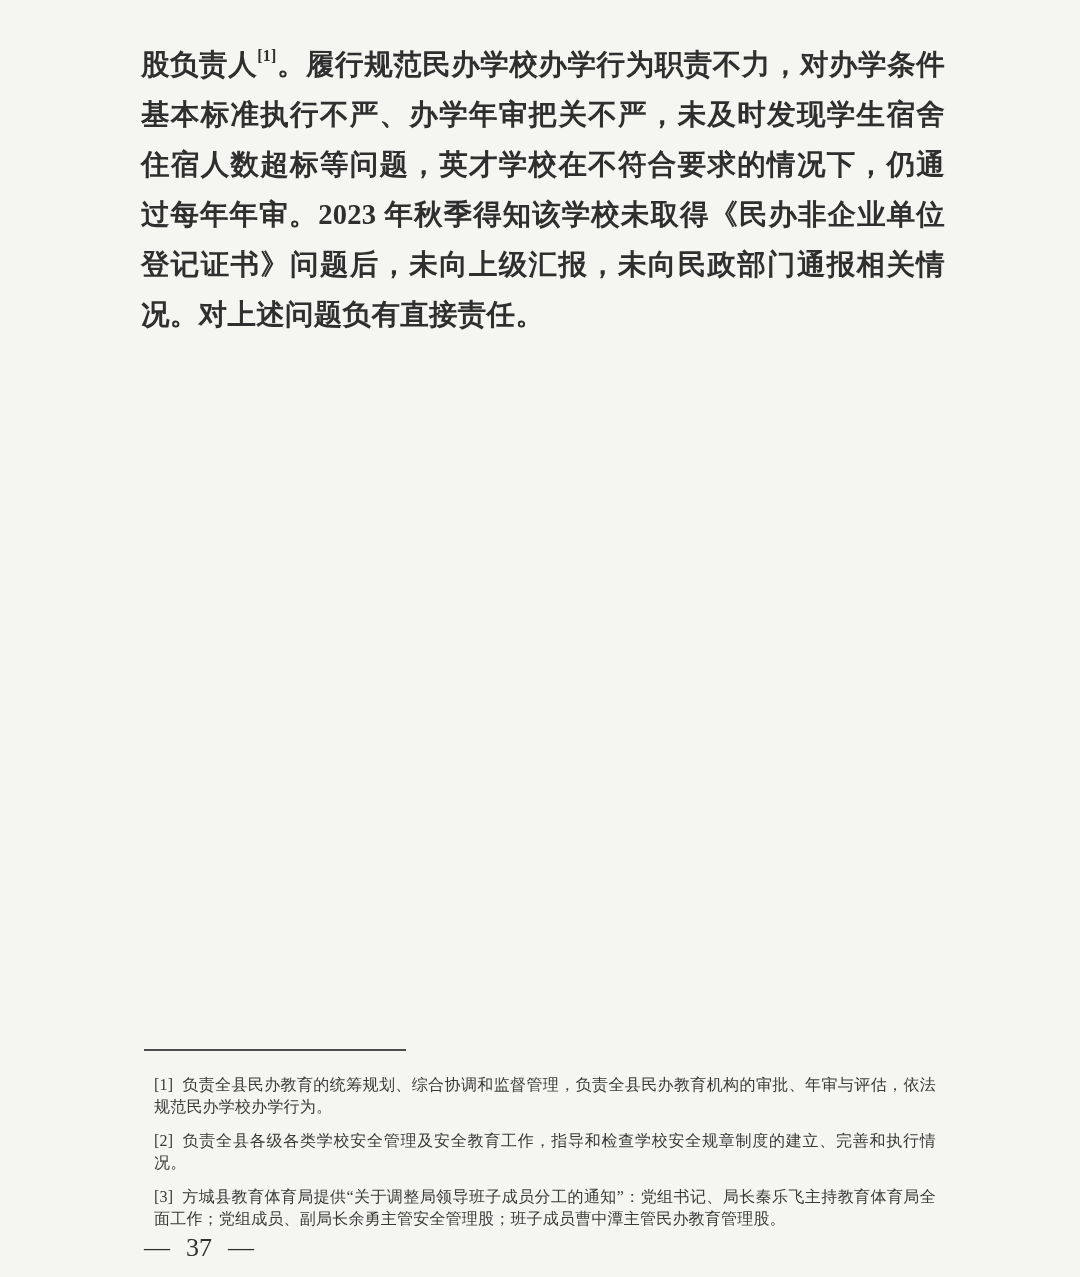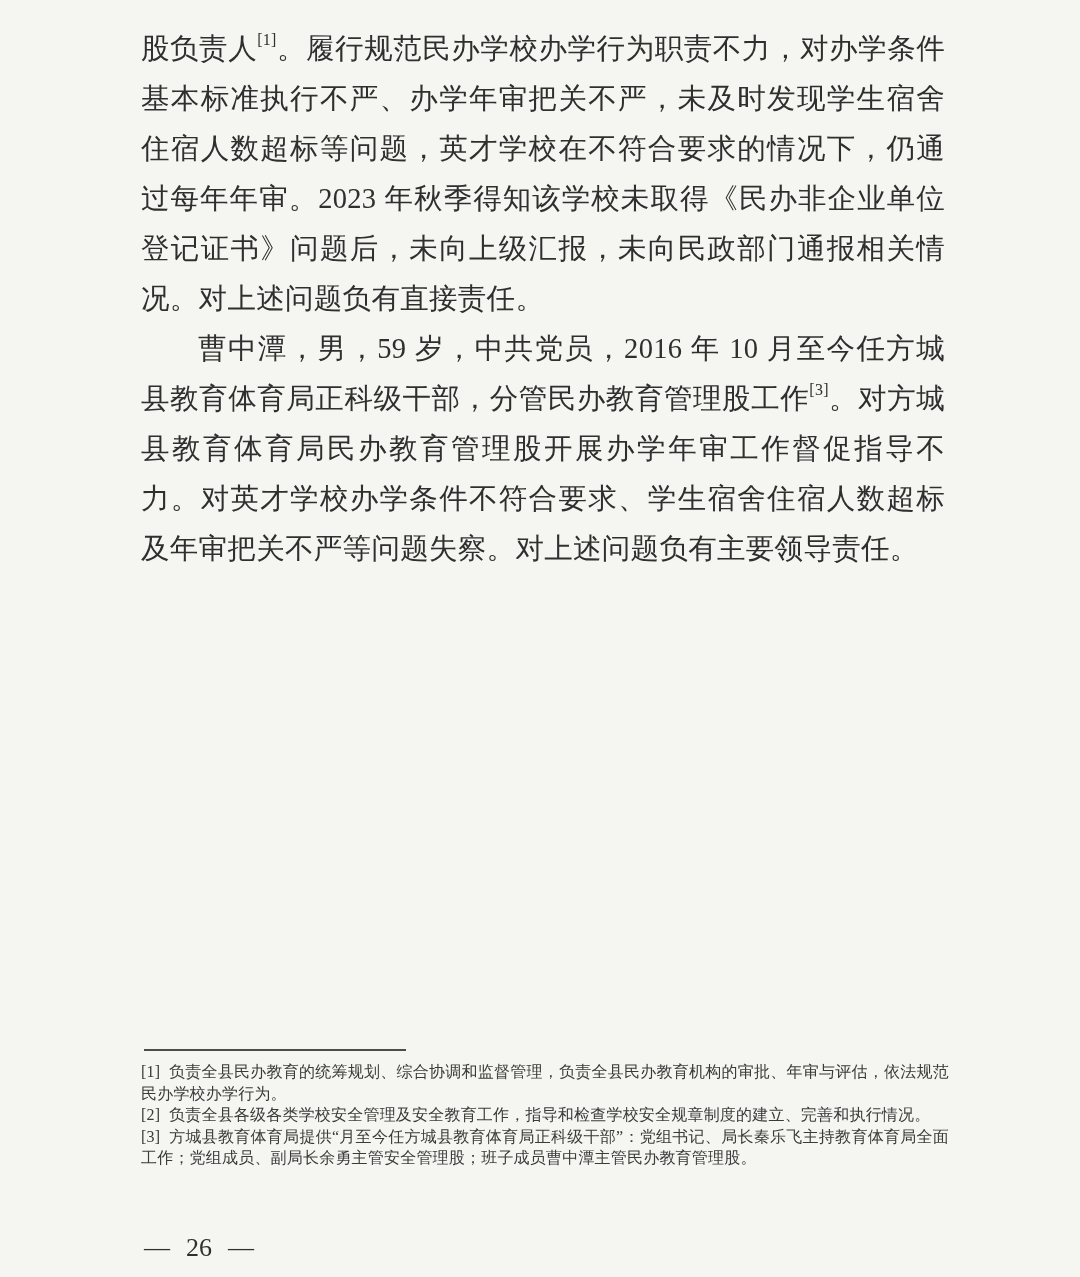--- a/index.html
+++ b/index.html
@@ -12,27 +12,28 @@
     width: 1080px;
     height: 1277px;
     margin: 0 auto;
     background: var(--page-bg, #f5f5f2);
     font-family: "Liberation Serif", "DejaVu Serif", serif;
     overflow: hidden;
   }
   .body-text {
     position: absolute;
     left: 141px;
-    top: 24px;
+    top: 40px;
     width: 804px;
     font-size: 28.5px;
     line-height: 50px;
     color: var(--text-color, #2f2f2f);
     text-align: justify;
     letter-spacing: 0.3px;
+    font-weight: bold;
   }
   .para { margin: 0; }
   .para.indent { text-indent: 2em; }
   sup.fn-ref {
     font-size: 0.56em;
     line-height: 0;
     position: relative;
     top: -0.15em;
     vertical-align: super;
   }
@@ -48,50 +49,49 @@
     position: absolute;
     left: 141px;
     top: 1061px;
     width: 808px;
     font-size: 16px;
     line-height: 21.5px;
     color: var(--footnote-color, #3a3a3a);
     text-align: justify;
     letter-spacing: 0.2px;
   }
-  .footnote { margin: 0; }
+  .footnote { margin: 13px; }
   .fn-marker { margin-right: 0.55em; }
   .page-number {
     position: absolute;
     left: 144px;
     top: 1233px;
     font-size: 26px;
     color: var(--text-color, #2f2f2f);
     display: flex;
     align-items: center;
     gap: 16px;
   }
 </style>
 </head>
 <body>
 
 <div class="page">
 
   <main class="body-text">
       <p class="para"><span>股负责人</span><sup class="fn-ref">[1]</sup><span>。履行规范民办学校办学行为职责不力，对办学条件基本标准执行不严、办学年审把关不严，未及时发现学生宿舍住宿人数超标等问题，英才学校在不符合要求的情况下，仍通过每年年审。2023 年秋季得知该学校未取得《民办非企业单位登记证书》问题后，未向上级汇报，未向民政部门通报相关情况。对上述问题负有直接责任。</span></p>
-      <p class="para indent"><span>曹中潭，男，59 岁，中共党员，2016 年 10 月至今任方城县教育体育局正科级干部，分管民办教育管理股工作</span><sup class="fn-ref">[3]</sup><span>。对方城县教育体育局民办教育管理股开展办学年审工作督促指导不力。对英才学校办学条件不符合要求、学生宿舍住宿人数超标及年审把关不严等问题失察。对上述问题负有主要领导责任。</span></p>
     </main>
 
   <div class="footnote-sep"></div>
 
   <section class="footnotes">
       <p class="footnote"><span class="fn-marker">[1]</span><span>负责全县民办教育的统筹规划、综合协调和监督管理，负责全县民办教育机构的审批、年审与评估，依法规范民办学校办学行为。</span></p>
       <p class="footnote"><span class="fn-marker">[2]</span><span>负责全县各级各类学校安全管理及安全教育工作，指导和检查学校安全规章制度的建立、完善和执行情况。</span></p>
-      <p class="footnote"><span class="fn-marker">[3]</span><span>方城县教育体育局提供“月至今任方城县教育体育局正科级干部”：党组书记、局长秦乐飞主持教育体育局全面工作；党组成员、副局长余勇主管安全管理股；班子成员曹中潭主管民办教育管理股。</span></p>
+      <p class="footnote"><span class="fn-marker">[3]</span><span>方城县教育体育局提供“关于调整局领导班子成员分工的通知”：党组书记、局长秦乐飞主持教育体育局全面工作；党组成员、副局长余勇主管安全管理股；班子成员曹中潭主管民办教育管理股。</span></p>
     </section>
 
   <div class="page-number">
     <span>—</span>
-    <span>26</span>
+    <span>37</span>
     <span>—</span>
   </div>
 
 </div>
 
 </body></html>

